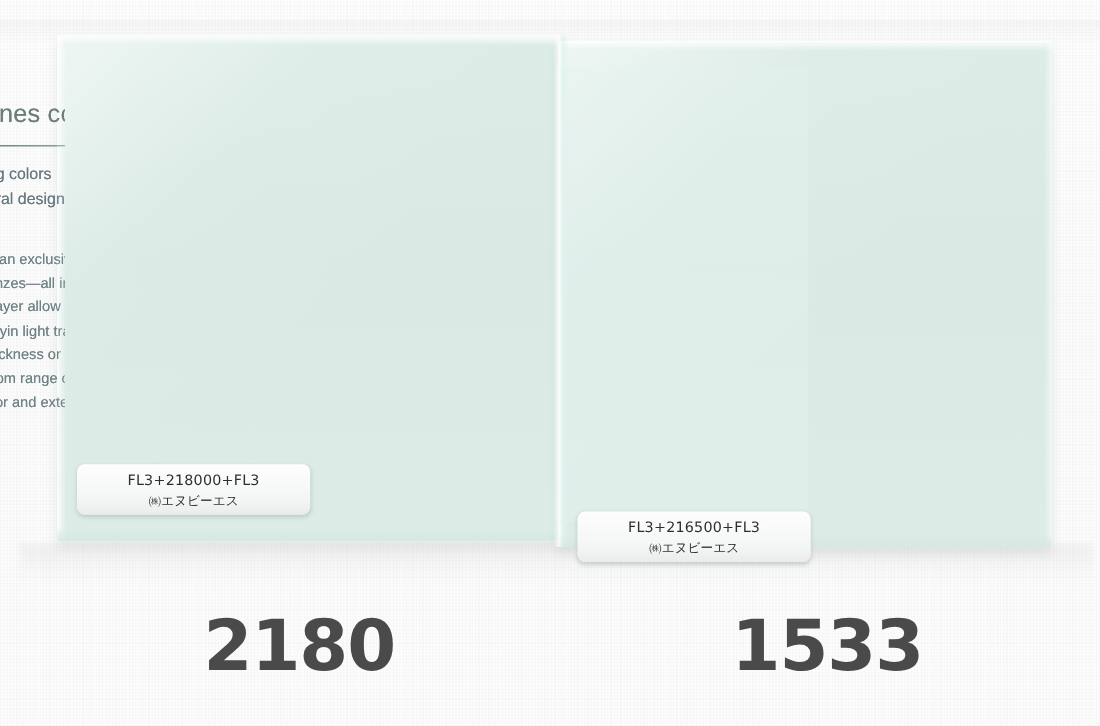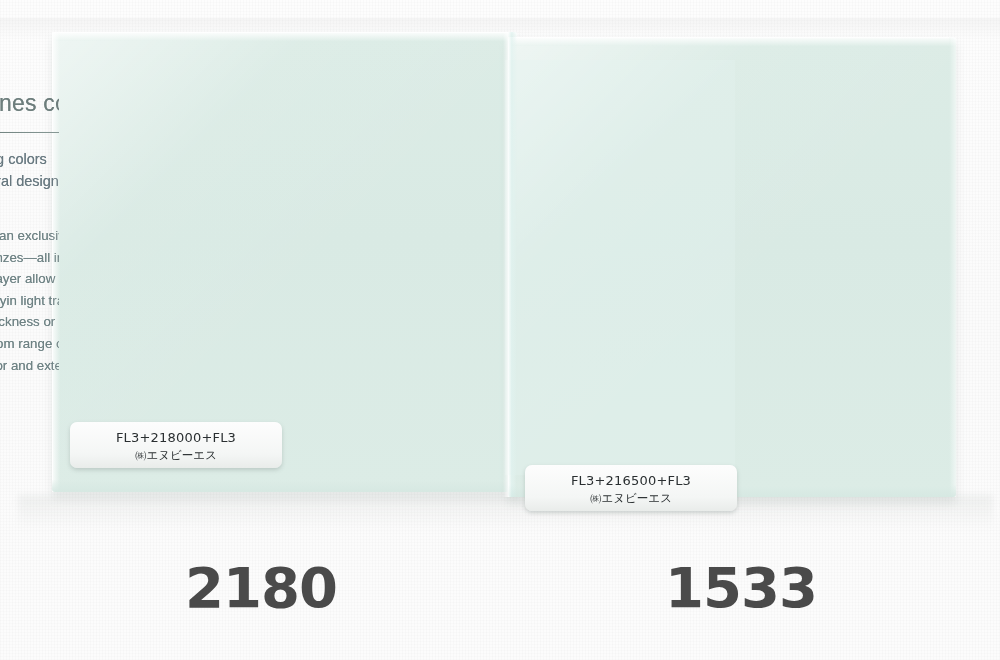--- a/index.html
+++ b/index.html
@@ -194,21 +194,21 @@
   .label .code-sub {
     font-size: 11.5px;
     line-height: 15px;
     font-family: "DejaVu Sans", sans-serif;
   }
 
   
   .caption {
     position: absolute;
     top: 540px;
-    font-size: 56px;
+    font-size: 64px;
     font-weight: bold;
     color: #4a4a4a;
     font-family: "DejaVu Sans", sans-serif;
     letter-spacing: -1px;
     line-height: 96px;
   }
   #caption-left  { left: 185px; }
   #caption-right { left: 665px; }
 </style>
 </head>

